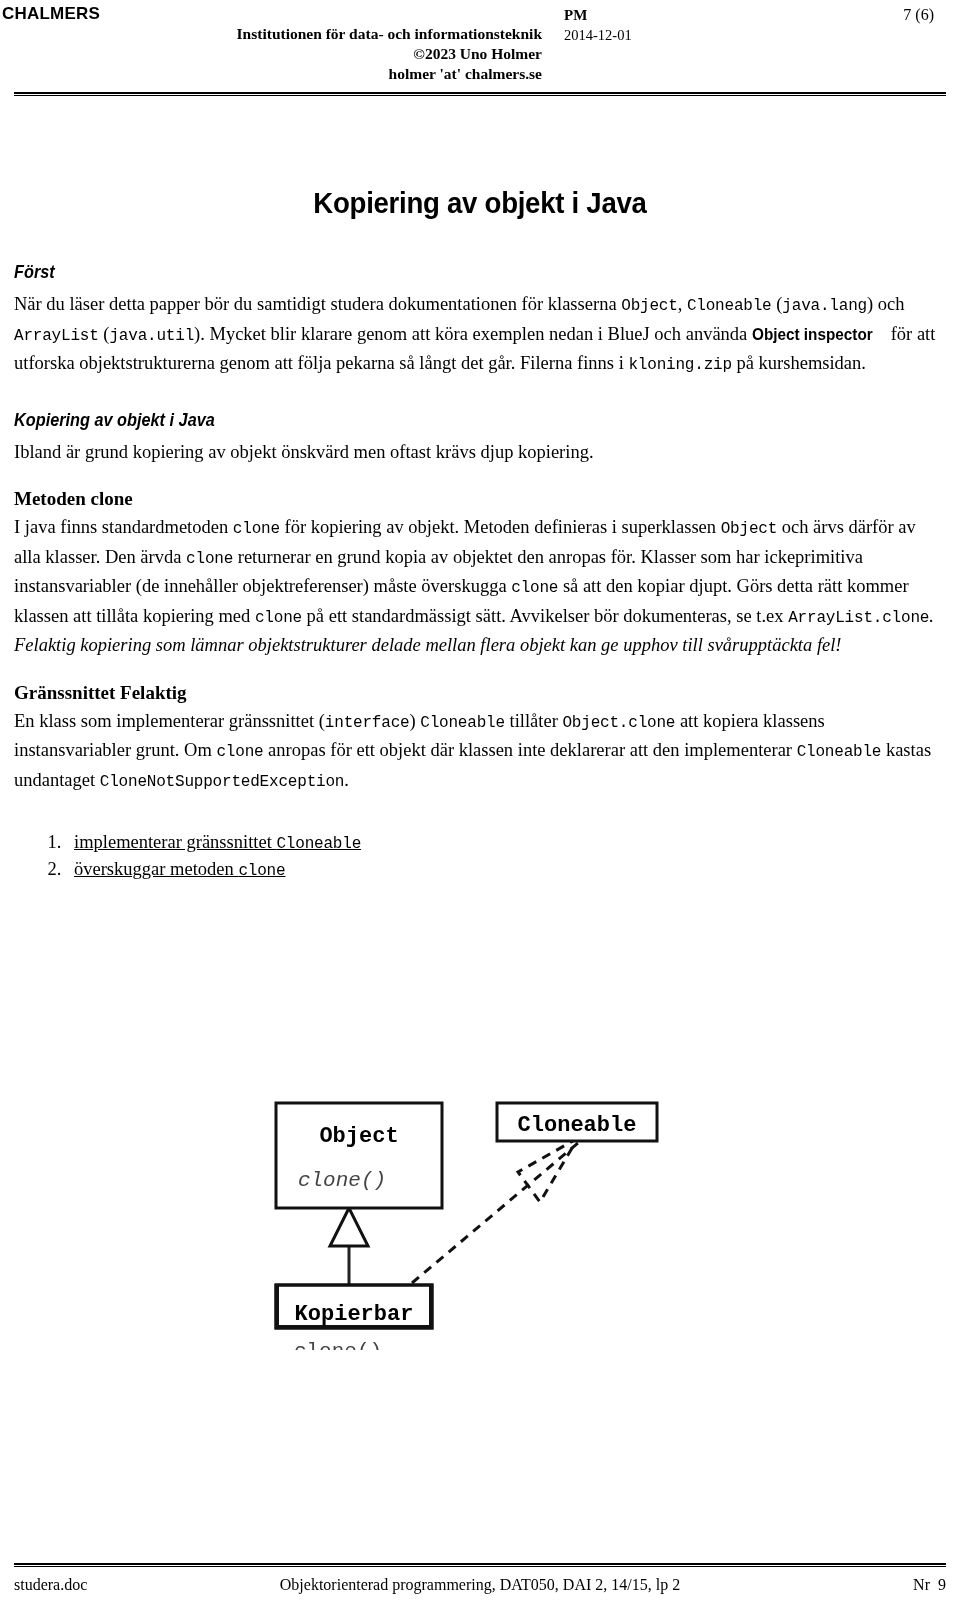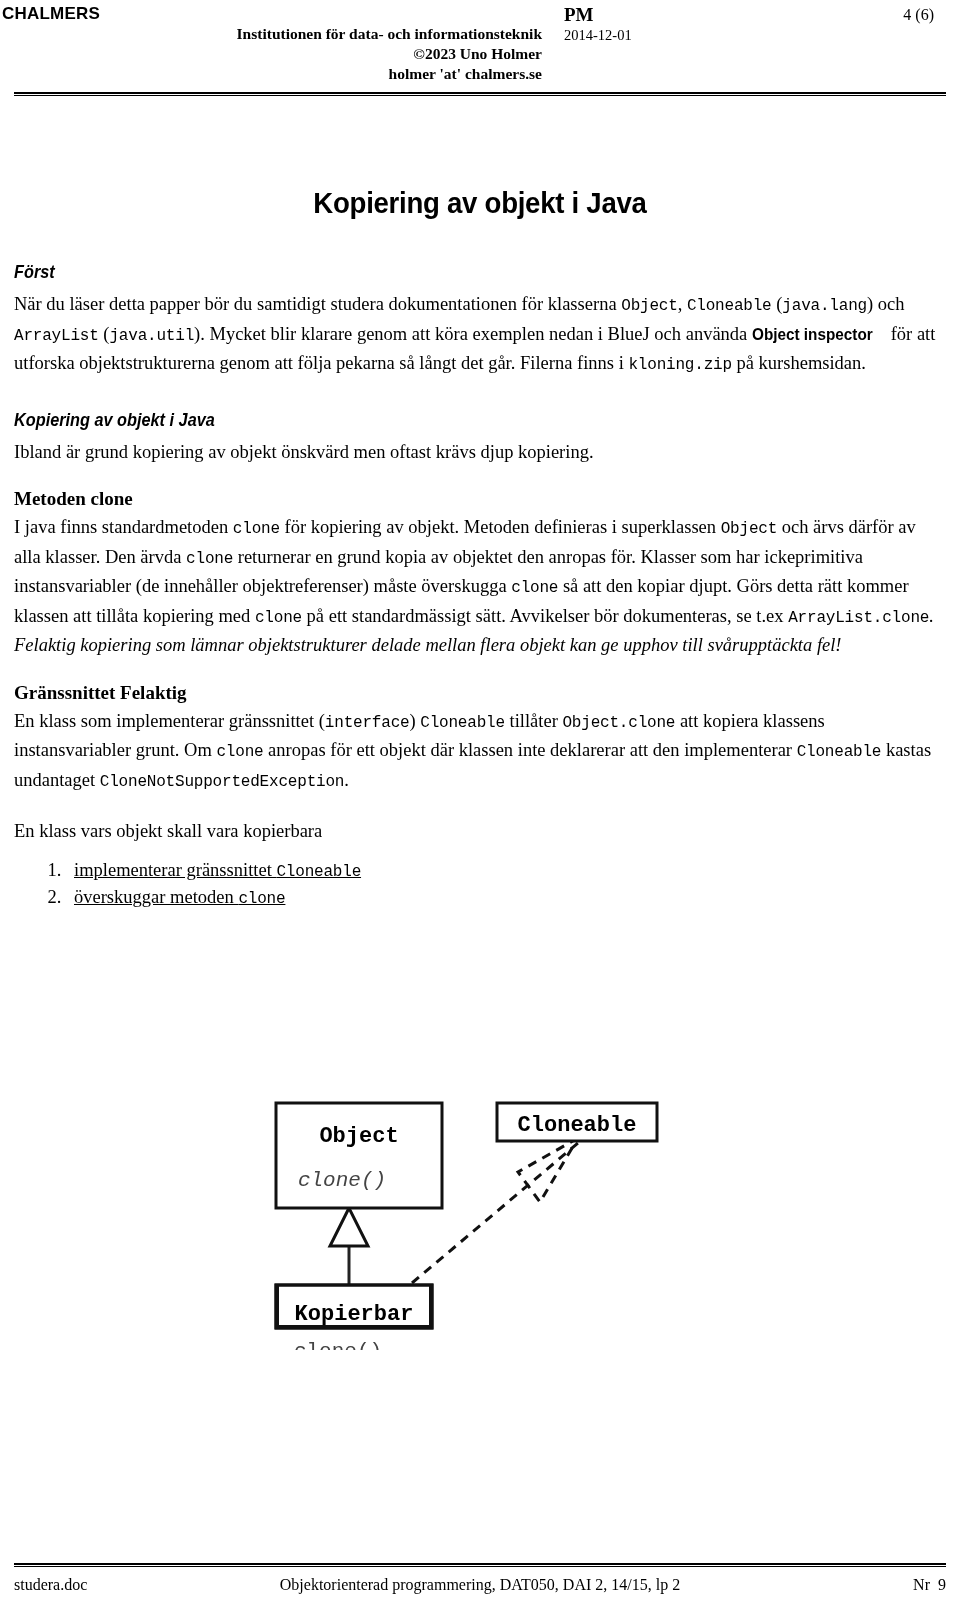--- a/index.html
+++ b/index.html
@@ -56,21 +56,21 @@
   }
   .header-mid {
     position: absolute;
     left: 562px;
     top: 0;
     width: 230px;
   }
   .doc-type {
     font-family: "Liberation Serif", serif;
     font-weight: bold;
-    font-size: 19px;
+    font-size: 15px;
     line-height: 22px;
   }
   .doc-date {
     font-family: "Liberation Serif", serif;
     font-size: 14.5px;
     line-height: 19px;
   }
   .header-right {
     position: absolute;
     right: 0;
@@ -214,21 +214,21 @@
     <div class="header-left">
       <div class="org-name">CHALMERS</div>
       <div class="dept-line">Institutionen för data- och informationsteknik</div>
       <div class="dept-line">©2023 Uno Holmer</div>
       <div class="dept-line">holmer 'at' chalmers.se</div>
     </div>
     <div class="header-mid">
       <div class="doc-type">PM</div>
       <div class="doc-date">2014-12-01</div>
     </div>
-    <div class="header-right">4 (6)</div>
+    <div class="header-right">7 (6)</div>
   </div>
   <div class="header-rule"></div>
 
   <div class="content">
 
     <div class="doc-title">Kopiering av objekt i Java</div>
 
     <h2 class="sec-sans">Först</h2>
     <p class="body"><span>När du läser detta papper bör du samtidigt studera dokumentationen för klasserna </span><code>Object</code><span>, </span><code>Cloneable</code><span> (</span><code>java.lang</code><span>) och </span><code>ArrayList</code><span> (</span><code>java.util</code><span>). Mycket blir klarare genom att köra exemplen nedan i BlueJ och använda </span><span class="sans-b">Object inspector</span><span> för att utforska objektstrukturerna genom att följa pekarna så långt det går. Filerna finns i </span><code>kloning.zip</code><span> på kurshemsidan.</span></p>
 
@@ -242,21 +242,20 @@
     <h2 class="sec-serif">Metoden clone</h2>
     <p class="body"><span>I java finns standardmetoden </span><code>clone</code><span> för kopiering av objekt. Metoden definieras i superklassen </span><code>Object</code><span> och ärvs därför av alla klasser. Den ärvda </span><code>clone</code><span> returnerar en grund kopia av objektet den anropas för. Klasser som har ickeprimitiva instansvariabler (de innehåller objektreferenser) måste överskugga </span><code>clone</code><span> så att den kopiar djupt. Görs detta rätt kommer klassen att tillåta kopiering med </span><code>clone</code><span> på ett standardmässigt sätt. Avvikelser bör dokumenteras, se t.ex </span><code>ArrayList.clone</code><span class="it">. Felaktig kopiering som lämnar objektstrukturer delade mellan flera objekt kan ge upphov till svårupptäckta fel!</span></p>
 
     <div class="gap-md"></div>
 
     <h2 class="sec-serif">Gränssnittet Felaktig</h2>
     <p class="body"><span>En klass som implementerar gränssnittet (</span><code>interface</code><span>) </span><code>Cloneable</code><span> tillåter </span><code>Object.clone</code><span> att kopiera klassens instansvariabler grunt. Om </span><code>clone</code><span> anropas för ett objekt där klassen inte deklarerar att den implementerar </span><code>Cloneable</code><span> kastas undantaget </span><code>CloneNotSupportedException</code><span>.</span></p>
 
     <div class="gap-md"></div>
 
-    <p class="body">En klass vars objekt skall vara kopierbara</p>
     <ol class="numlist">
       <li><span>implementerar gränssnittet </span><code>Cloneable</code></li>
       <li><span>överskuggar metoden </span><code>clone</code></li>
     </ol>
   </div>
 
   <div class="diagram" style="left:240px; top:1080px;">
     <svg class="uml-svg" width="460" height="270" viewBox="0 0 460 270" xmlns="http://www.w3.org/2000/svg">
 
       <line x1="109" y1="166" x2="109" y2="205" stroke="#222" stroke-width="3"></line>

